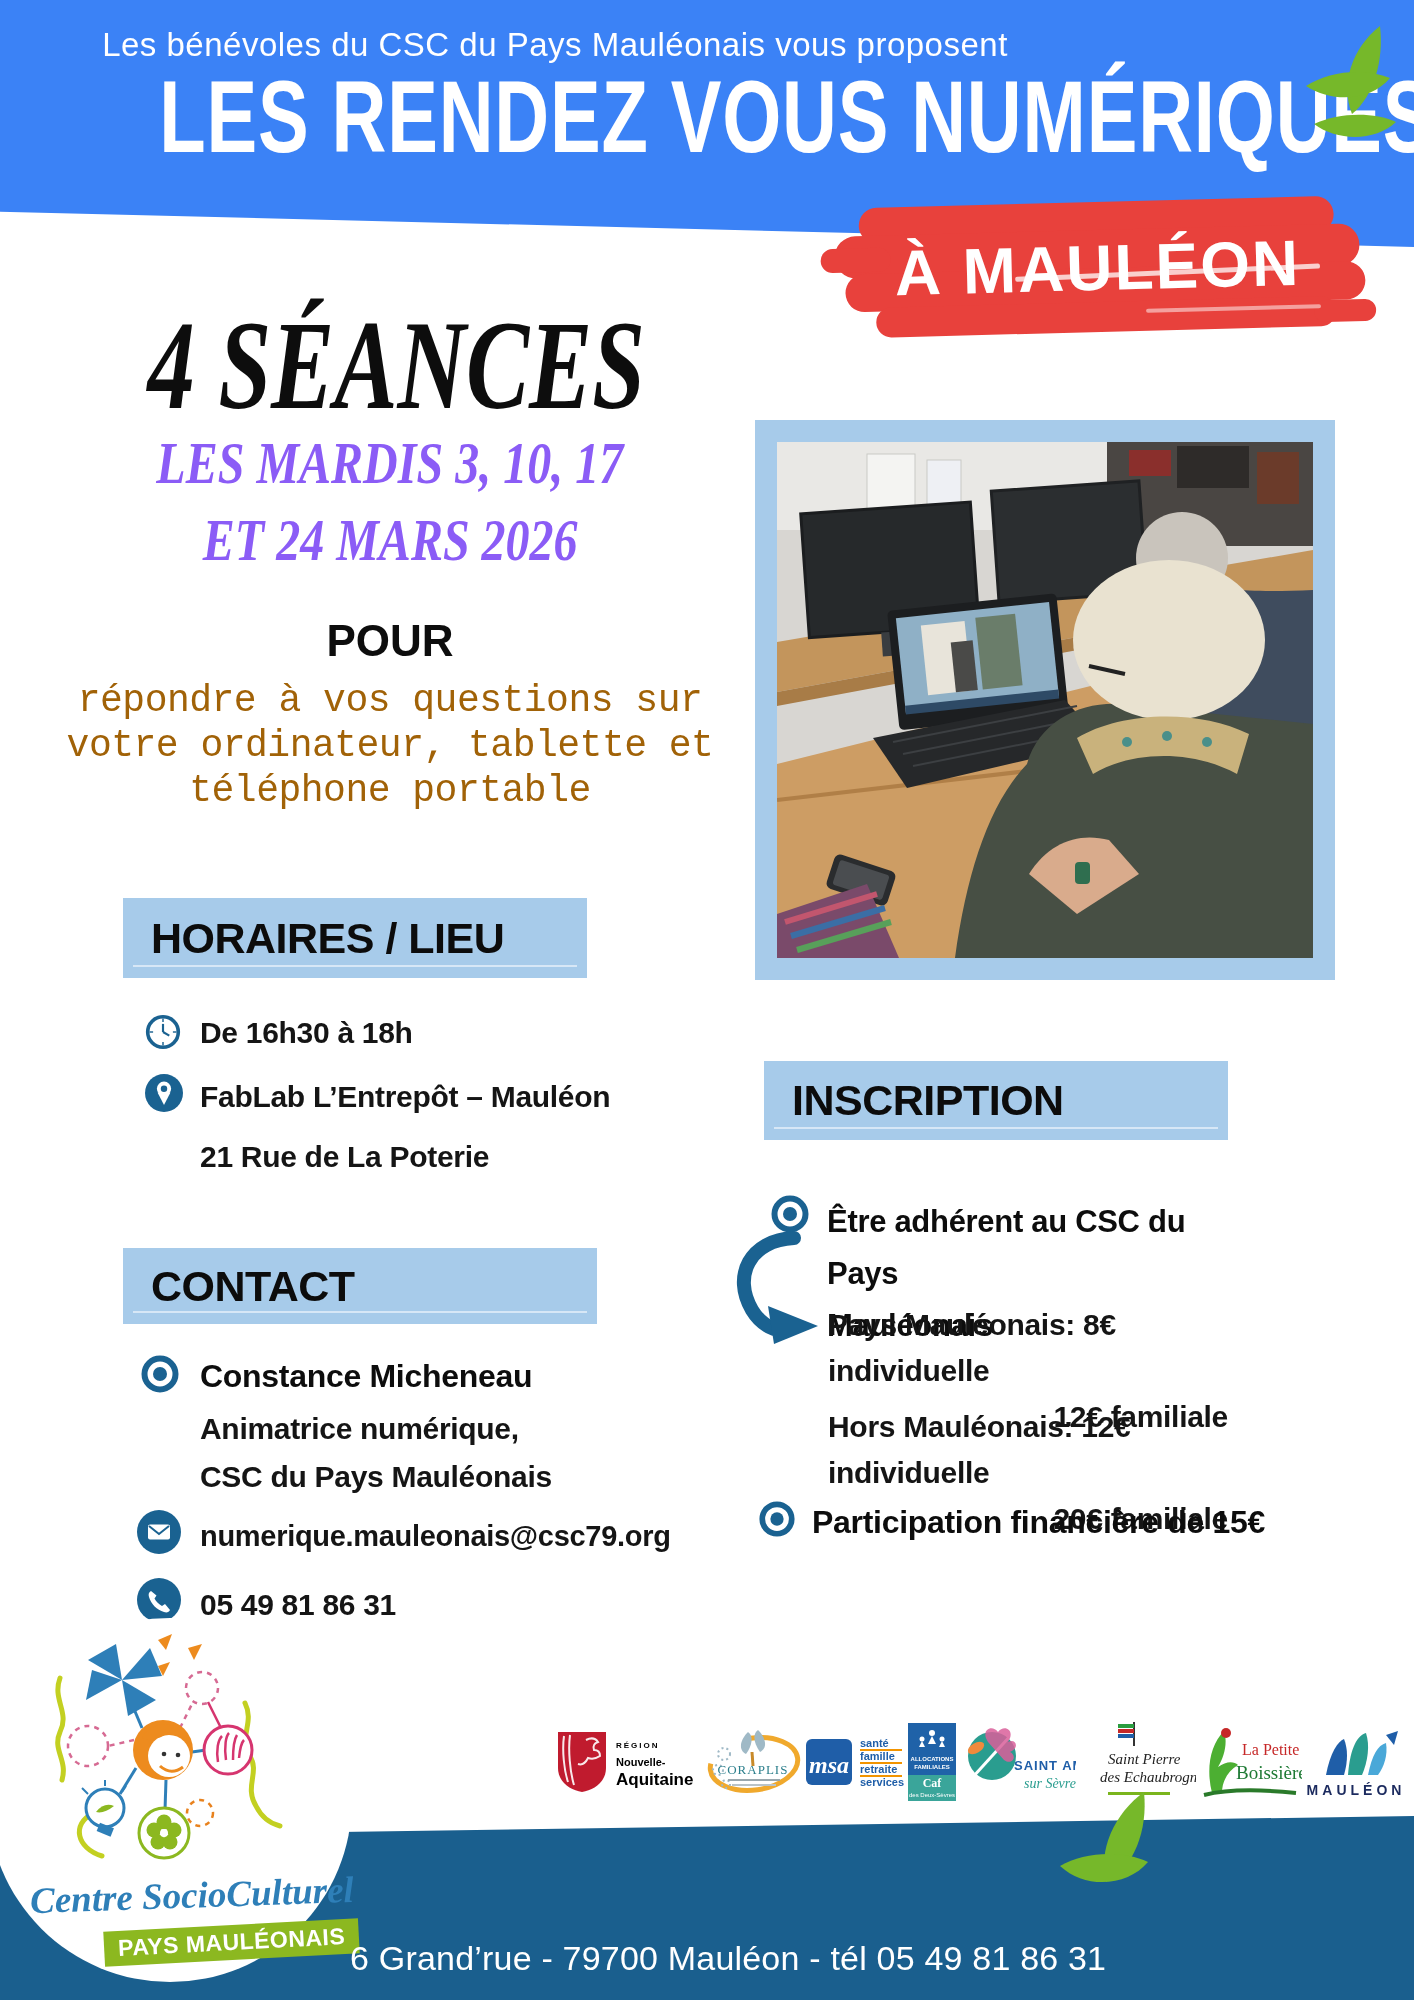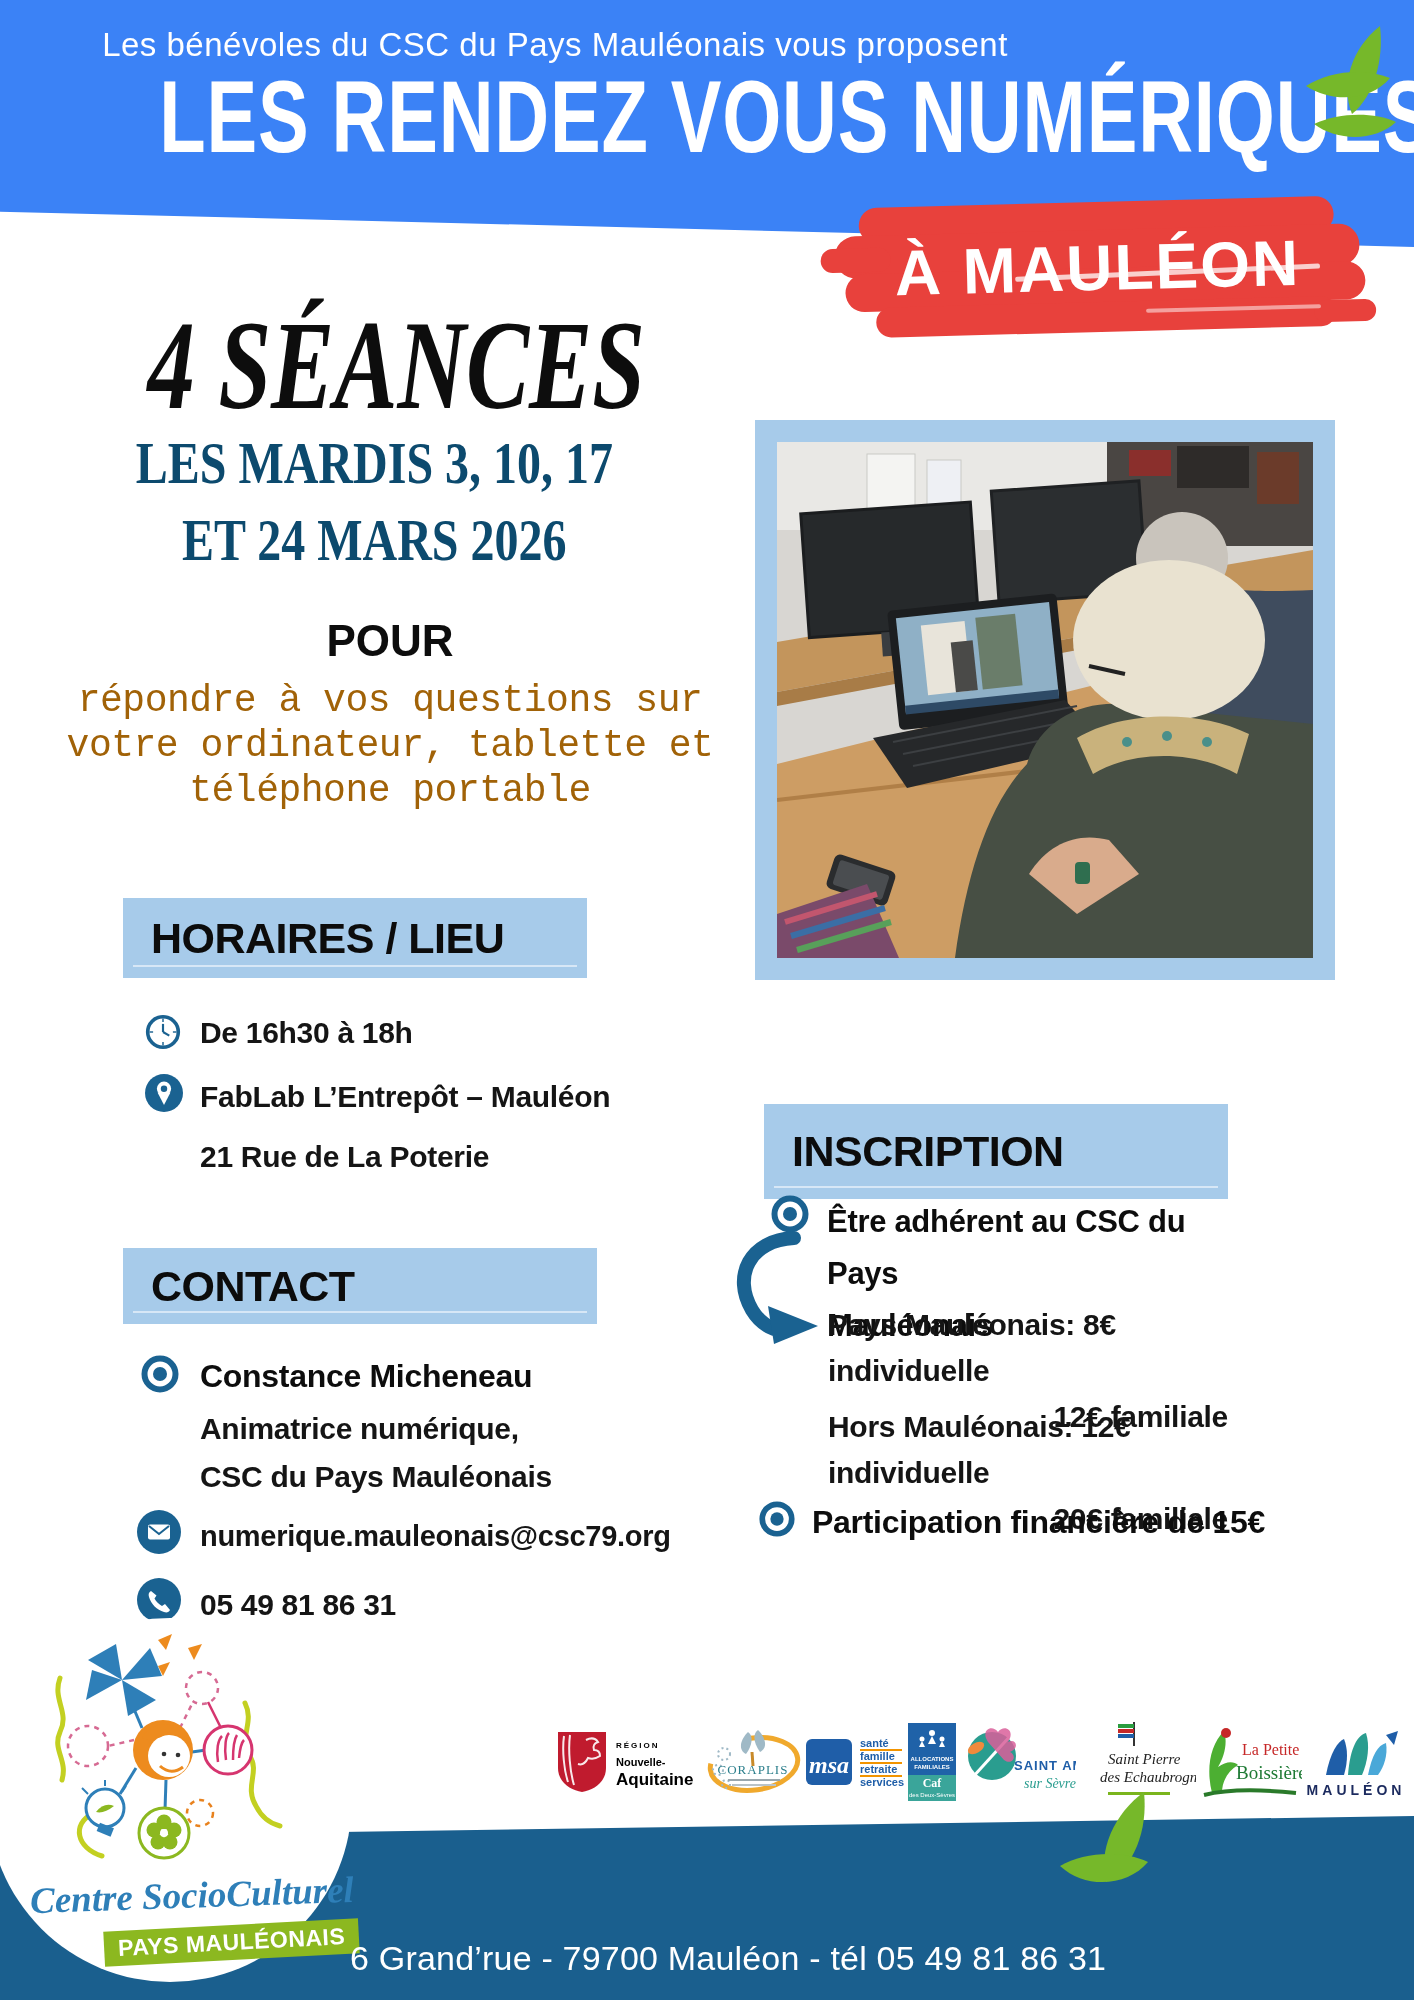--- a/index.html
+++ b/index.html
@@ -17,34 +17,34 @@
               transform:scaleX(.80) scaleY(1.08);transform-origin:50% 50%;white-space:nowrap;}
   
   .badge{left:815px;top:198px;width:565px;height:145px;transform:rotate(-1.5deg);}
   .badge-label{left:0;top:0;width:565px;height:140px;display:flex;align-items:center;justify-content:center;
                color:#fff;font-size:64px;font-weight:bold;letter-spacing:2px;}
 
   
   .sessions{left:60px;top:292px;width:660px;text-align:center;color:#0d0d0d;}
   .sessions span{display:inline-block;font-family:"Liberation Serif",serif;font-style:italic;
                  font-weight:bold;font-size:128px;transform:scaleX(.74);transform-origin:50% 50%;white-space:nowrap;}
-  .dates{left:44px;top:432px;width:660px;text-align:center;color:#0c4a6e;line-height:62px;}
+  .dates{left:60px;top:432px;width:660px;text-align:center;color:#8b5cf6;line-height:62px;font-style:italic;}
   .dates span{display:inline-block;font-family:"Liberation Serif",serif;font-weight:bold;
               font-size:60px;transform:scaleX(.80);transform-origin:50% 50%;white-space:nowrap;}
   .pour{left:60px;top:616px;width:660px;text-align:center;font-size:44px;font-weight:bold;color:#0d0d0d;}
   .desc{left:60px;top:678px;width:660px;text-align:center;font-size:38px;color:#a16207;
         line-height:45px;letter-spacing:-.5px;font-family:Liberation Mono, monospace;}
 
   .section-bar{background:#A7CBEA;color:#0c0c0c;font-weight:bold;font-size:43px;
                display:flex;align-items:center;padding-left:28px;letter-spacing:-.5px;}
   .section-bar::after{content:"";position:absolute;left:10px;right:10px;bottom:11px;height:2px;
                background:rgba(255,255,255,.55);}
   .bar-horaires{left:123px;top:898px;width:436px;height:80px;}
   .bar-contact{left:123px;top:1248px;width:446px;height:76px;}
-  .bar-inscription{left:764px;top:1104px;width:436px;height:95px;padding-left:28px;}
+  .bar-inscription{left:764px;top:1061px;width:436px;height:79px;padding-left:28px;}
 
   .row-text{font-size:30px;color:#151515;letter-spacing:-.3px;font-weight:bold;}
   .row-bold{font-size:30px;color:#0d0d0d;font-weight:bold;letter-spacing:-.3px;}
 
   
   .footer-band{left:0;top:1816px;width:1414px;height:184px;background:#1A5F8E;
                clip-path:polygon(0 11.5%,100% 0,100% 100%,0 100%);z-index:1;}
   .footer-circle{left:-12px;top:1618px;width:364px;height:364px;border-radius:50%;background:#fff;z-index:2;}
   .footer-info{left:350px;top:1876px;color:#fff;font-size:34px;z-index:3;letter-spacing:.2px;}
   .footer-addr{left:350px;top:1922px;color:#fff;font-size:34px;z-index:3;letter-spacing:.2px;margin-top:17px;}

